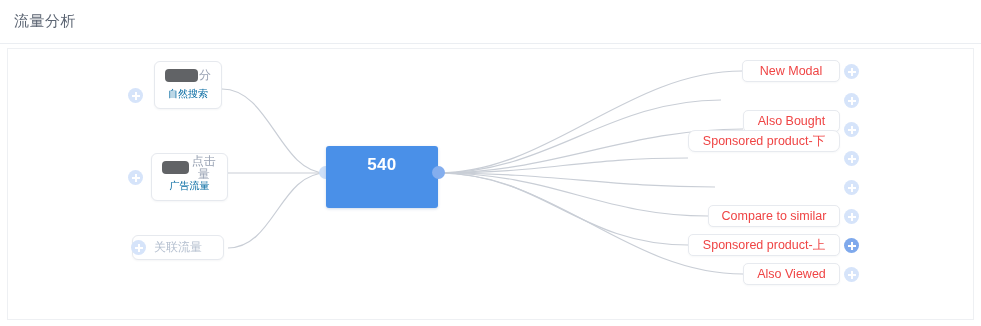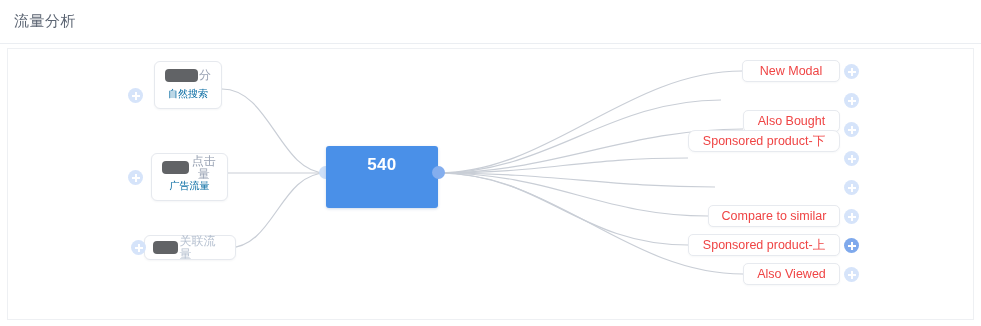--- a/index.html
+++ b/index.html
@@ -209,21 +209,21 @@
 
     <div class="node node-left" style="left:143px; top:80px; width:77px;margin-top:24px;">
       <div class="metric-row">
         <span class="redacted" style="width:37px;"></span>
         <span class="metric-unit">点击量</span>
       </div>
       <div class="sub-label">广告流量</div>
     </div>
     <div class="plus" style="left:120px; top:121px;"></div>
 
-    <div class="node node-inline" style="left:136px; top:186px; width:92px; height:25px;">
+    <div class="node node-inline" style="left:124px; top:186px; width:92px; height:25px;flex-direction:column;">
       <span class="redacted" style="width:26px;"></span>
       <span class="metric-unit" style="margin-left:2px;">关联流量</span>
     </div>
     <div class="plus" style="left:123px; top:191px;"></div>
 
     <div class="conn-dot" style="left:311px; top:117px;"></div>
     <div class="node-center" style="left:318px; top:97px; width:112px; height:62px;">
       <div class="center-value">540</div>
     </div>
     <div class="conn-dot dark" style="left:424px; top:117px;"></div>

